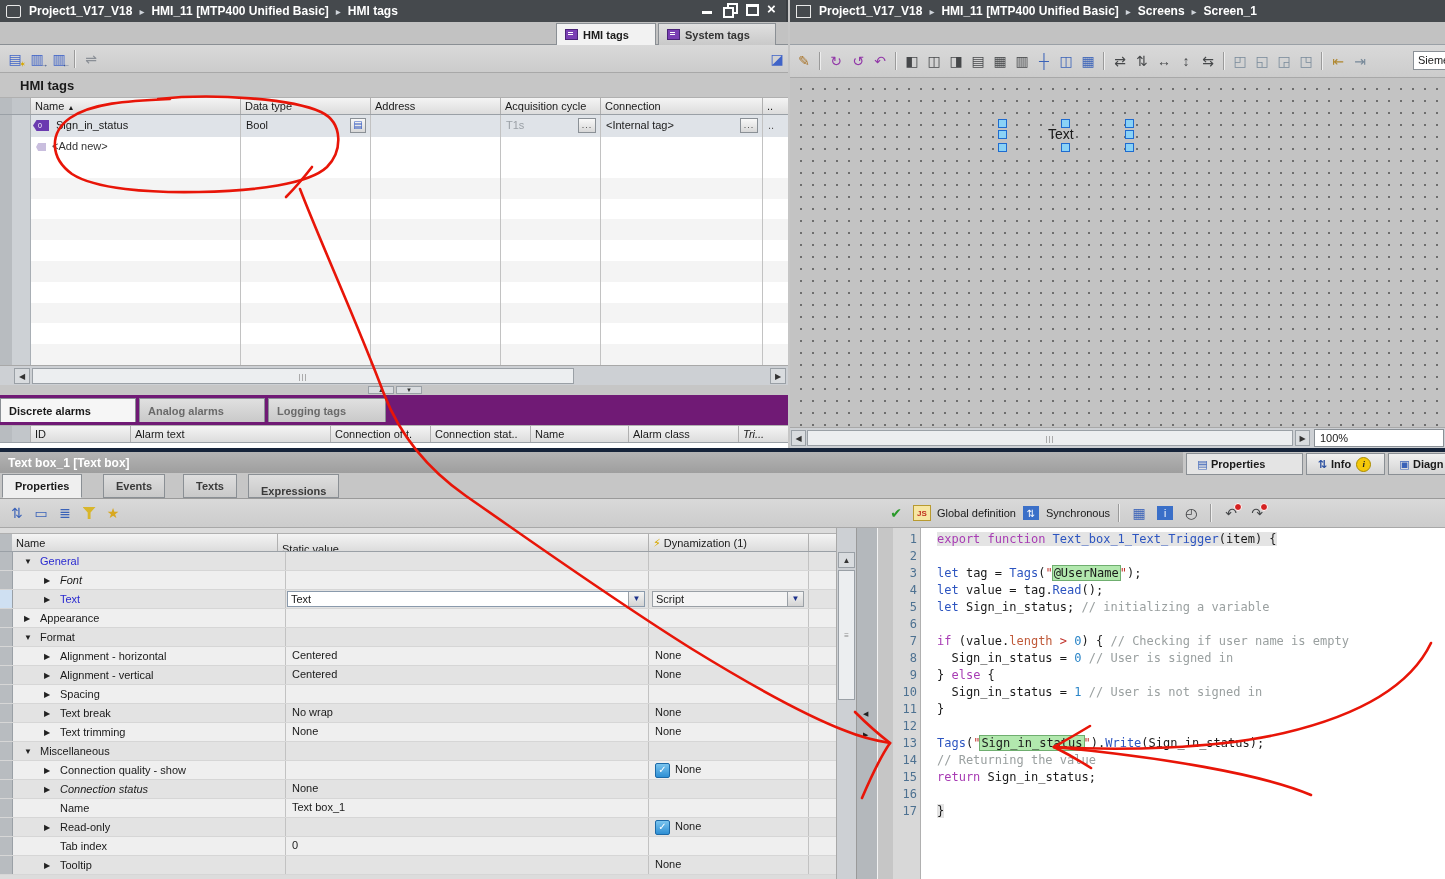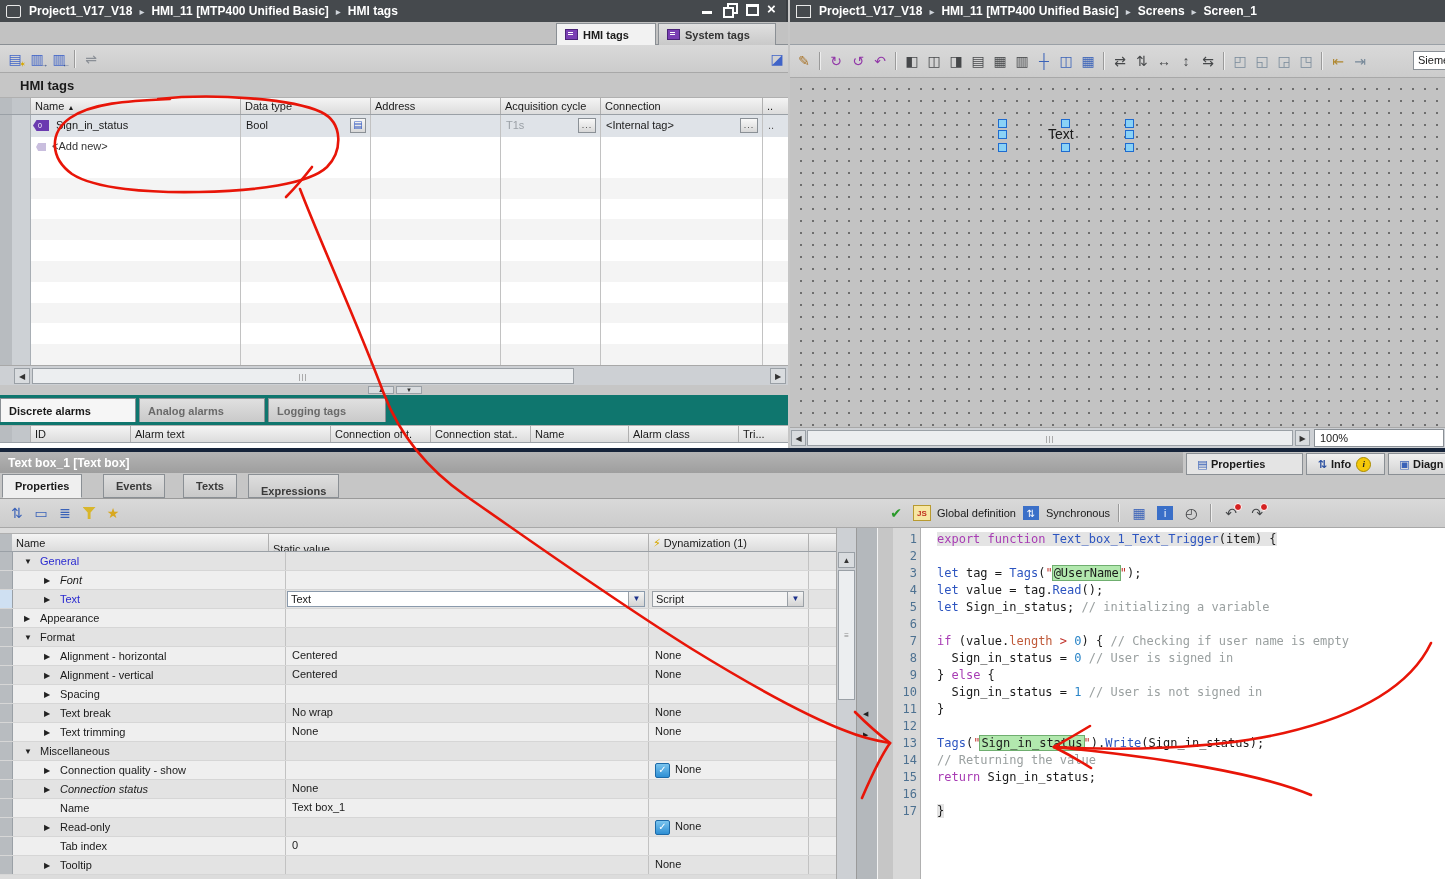--- a/index.html
+++ b/index.html
@@ -282,42 +282,42 @@
           <span class="grip">|||</span>
         </span>
       <span class="sb-btn" style="left:770px;top:2px;width:16px;height:16px;">▶</span>
     </div>
 
     <div class="abs" style="left:0;top:385px;width:788px;height:10px;background:#c6c6c6;">
       <span class="sb-btn" style="left:368px;top:1px;width:26px;height:8px;font-size:6px;">▲</span>
       <span class="sb-btn" style="left:396px;top:1px;width:26px;height:8px;font-size:6px;">▼</span>
     </div>
 
-    <div class="abs" style="left:0;top:395px;width:788px;height:30px;background:#0f766e;">
+    <div class="abs" style="left:0;top:395px;width:788px;height:30px;background:#701a75;">
       <div class="doc-tab active" style="left:0px;top:3px;height:24px;width:136px;background:#f6f6f6;">
           <span>Discrete alarms</span>
         </div>
       <div class="doc-tab inactive" style="left:139px;top:3px;height:24px;width:126px;color:#6a6a6a;">
           <span>Analog alarms</span>
         </div>
       <div class="doc-tab inactive" style="left:268px;top:3px;height:24px;width:118px;color:#6a6a6a;">
           <span>Logging tags</span>
         </div>
     </div>
 
     <div class="gridhead abs" style="left:0;top:425px;width:788px;height:18px;">
       <div class="gutter"></div>
         <div class="rowhdr" style="background:#c2c6ca;"></div>
       <div class="hcell" style="left:30px;width:100px;">ID</div>
       <div class="hcell" style="left:130px;width:200px;">Alarm text</div>
       <div class="hcell" style="left:330px;width:100px;">Connection of t.</div>
       <div class="hcell" style="left:430px;width:100px;">Connection stat..</div>
       <div class="hcell" style="left:530px;width:98px;">Name</div>
       <div class="hcell" style="left:628px;width:110px;">Alarm class</div>
-      <div class="hcell" style="left:738px;width:50px;">Tri...</div>
+      <div class="hcell" style="left:738px;width:50px;font-style:italic;">Tri...</div>
     </div>
     <div class="abs" style="left:0;top:443px;width:788px;height:5px;background:#fff;"></div>
   </div>
 
   <div class="abs" style="left:790px;top:0;width:655px;height:448px;background:#c6c6c6;">
     <div class="titlebar">
       <span class="tb-ic" style="border-radius:0;"></span>
       <span class="crumb">
         <span>Project1_V17_V18</span><span class="crumb-sep">▸</span><span>HMI_11 [MTP400 Unified Basic]</span><span class="crumb-sep">▸</span><span>Screens</span><span class="crumb-sep">▸</span><span>Screen_1</span>
       </span>
@@ -439,21 +439,21 @@
             <span class="tbi" style="color: rgb(70, 72, 74);">↶<span class="reddot"></span></span>
             <span class="tbi" style="color: rgb(70, 72, 74);">↷<span class="reddot"></span></span>
           </span>
       </span>
     </div>
 
     <div class="abs" style="left:0;top:76px;width:836px;height:351px;background:#dcdcdc;overflow:hidden;">
       <div class="gridhead abs" style="left:0;top:5px;width:836px;height:19px;">
         <div class="gutter" style="border-right:none;"></div>
         <div class="hcell" style="left:12px;width:273px;border-left:none;padding-top:3px;">Name</div>
-        <div class="hcell" style="left:268px;width:363px;padding-top:9px;">Static value</div>
+        <div class="hcell" style="left:277px;width:363px;padding-top:9px;">Static value</div>
         <div class="hcell" style="left:648px;width:160px;padding-top:3px;"><span style="color:#d8a800;">⚡ </span><span>Dynamization (1)</span></div>
         <div class="hcell" style="left:808px;width:28px;"></div>
       </div>
       <div id="prop-rows">
           <div class="prow" style="top: 24px; background: rgb(227, 227, 227); border-bottom: 1px solid rgb(214, 214, 214); box-sizing: border-box;">
             <div style="position: absolute; left: 0px; top: 0px; bottom: 0px; width: 12px; background: rgb(184, 188, 192); border-right: 1px solid rgb(154, 160, 166);"></div>
             <span class="cellline" style="left: 285px;"></span>
             <span class="cellline" style="left: 648px;"></span>
             <span class="cellline" style="left: 808px;"></span>
             <span class="tri" style="left: 24px;">▼</span>

